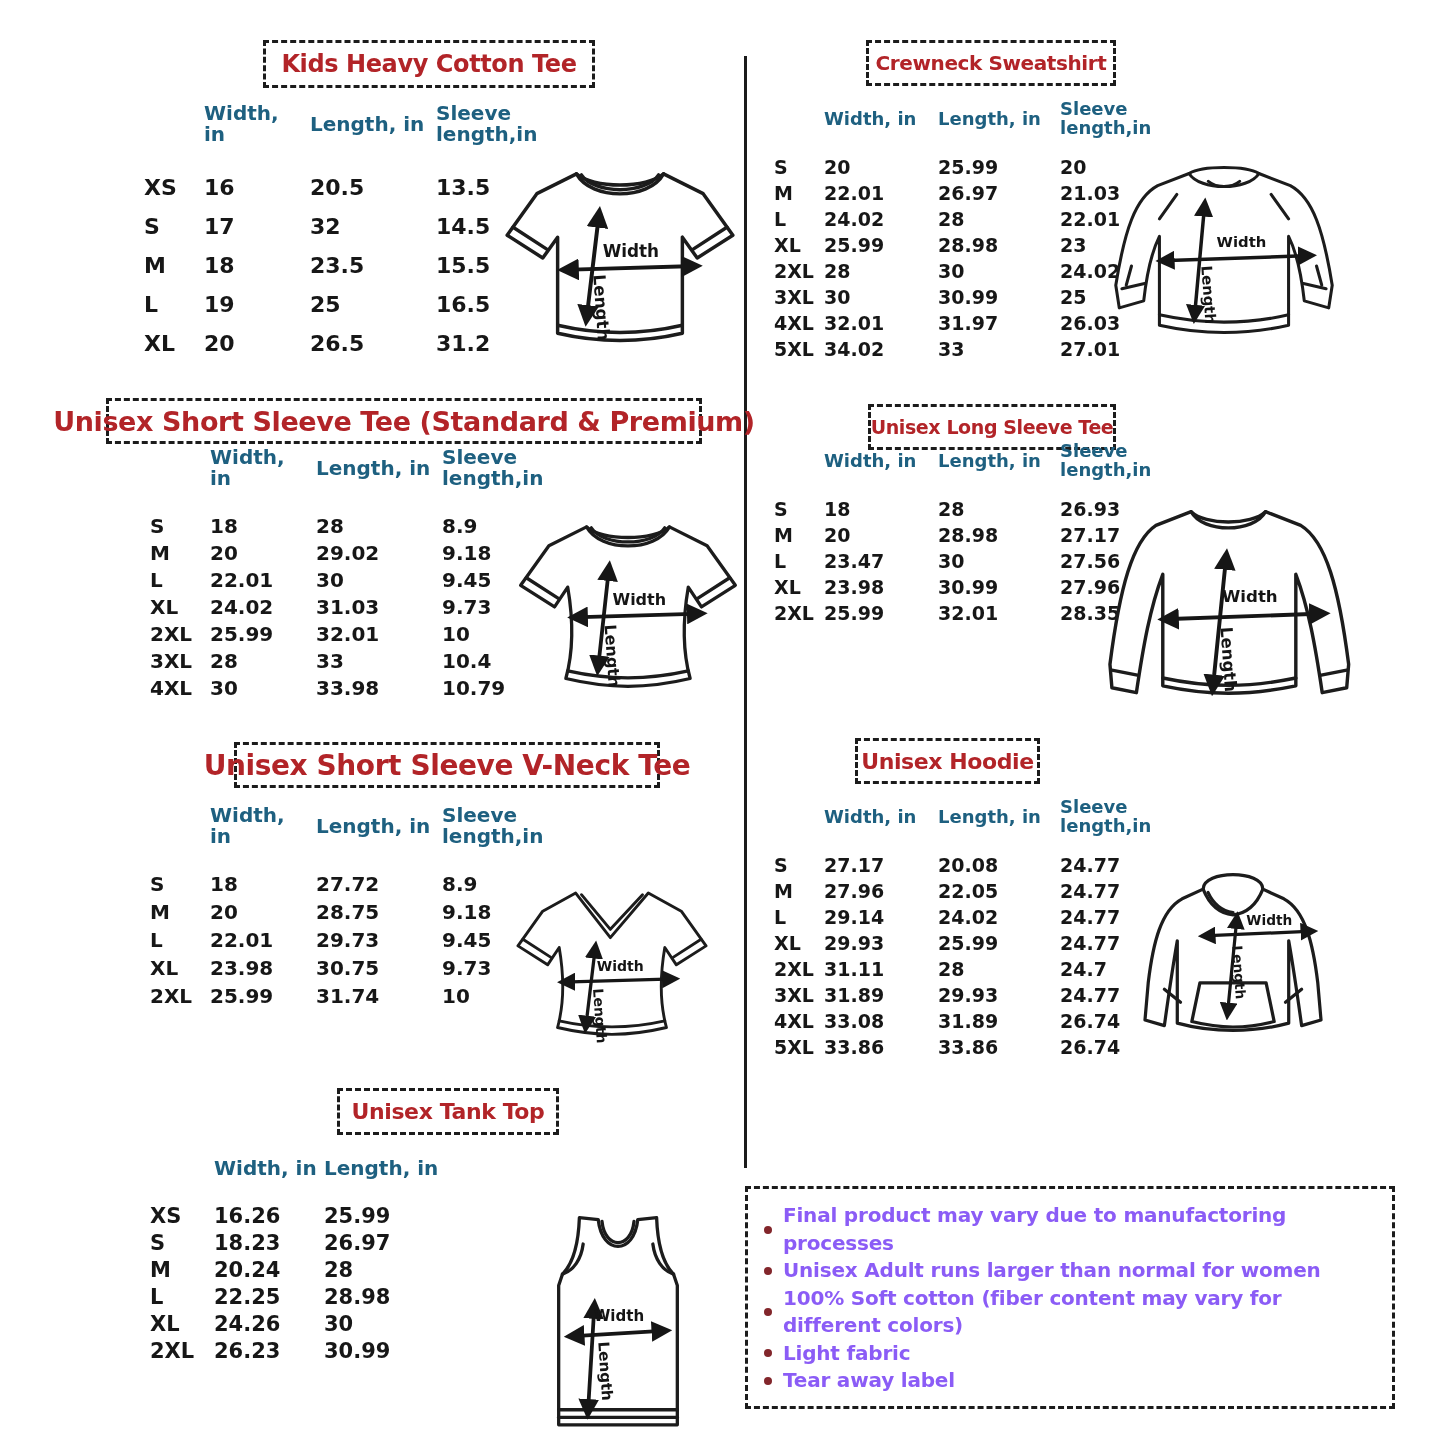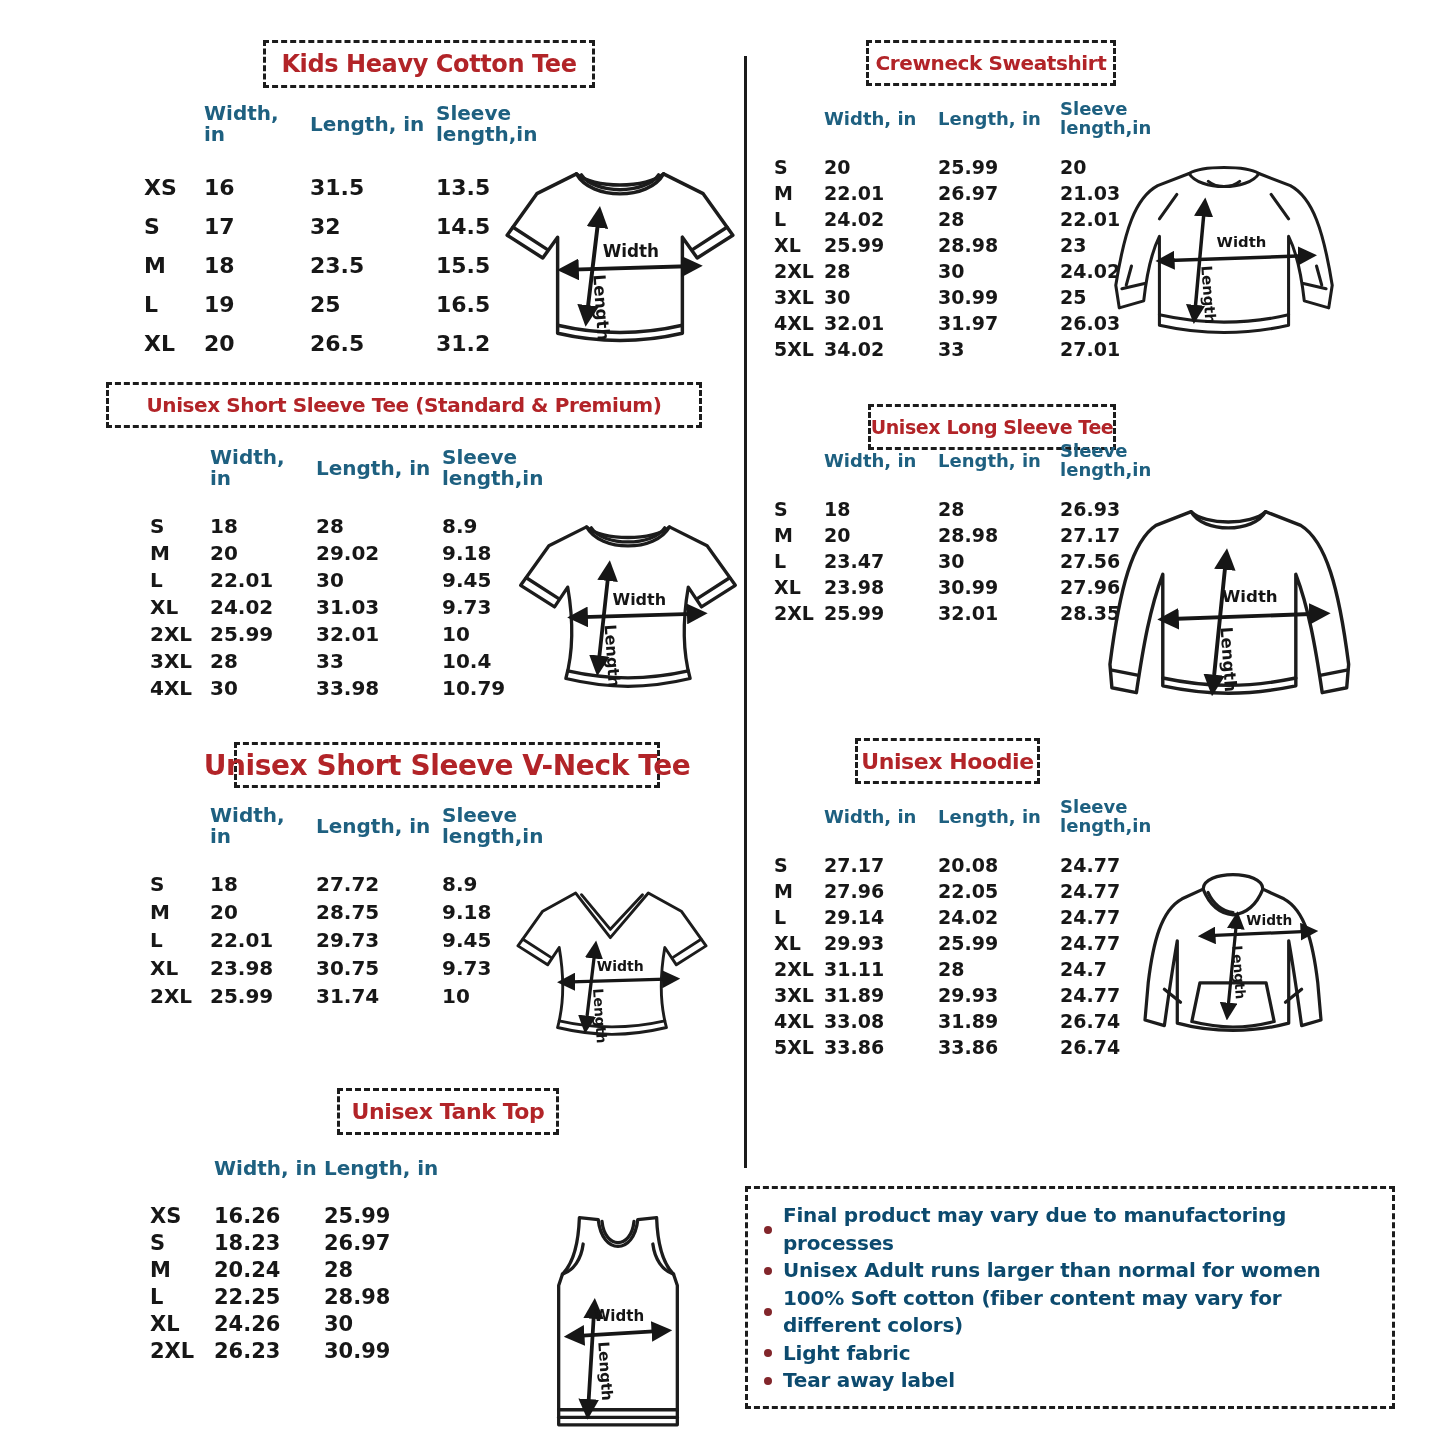--- a/index.html
+++ b/index.html
@@ -32,21 +32,21 @@
   .tank2 th{height:36px;padding-bottom:16px;}
   .tank2 th:nth-child(1),.tank2 td:nth-child(1){width:58px;}
   .tank2 th:nth-child(2),.tank2 td:nth-child(2){width:104px;}
   .tank2 th:nth-child(3),.tank2 td:nth-child(3){min-width:110px;}
   .tank2 td{height:27px;font-size:21px;}
   .garment{position:absolute;}
   svg text{font-family:"DejaVu Sans",sans-serif;}
   .notes{position:absolute;box-sizing:border-box;border:3px dashed #1c1c1c;background:#fff;
         padding:13px 18px 11px 16px;}
   .notes ul{list-style:none;margin:0;padding:0;}
-  .notes li{display:flex;align-items:center;font-weight:bold;font-size:20px;color:#0c4a6e;
+  .notes li{display:flex;align-items:center;font-weight:bold;font-size:20px;color:#8b5cf6;
         line-height:27.5px;letter-spacing:-0.2px;}
   .notes .dot{width:8px;height:8px;border-radius:50%;background:#82262b;margin-right:11px;flex:0 0 8px;}
 </style>
 </head>
 <body>
 
 <div class="page">
 
   <div class="divider" style="left:744px;top:56px;width:3px;height:1112px;"></div>
 
@@ -61,21 +61,21 @@
             <th>Width, in</th>
             <th>Length, in</th>
             <th>Sleeve
 length,in</th>
           </tr>
         </thead>
       <tbody>
           <tr>
             <td>XS</td>
             <td>16</td>
-            <td>31.5</td>
+            <td>20.5</td>
             <td>13.5</td>
           </tr>
           <tr>
             <td>S</td>
             <td>17</td>
             <td>32</td>
             <td>14.5</td>
           </tr>
           <tr>
             <td>M</td>
@@ -116,21 +116,21 @@
         <line x1="63" y1="113" x2="197" y2="109" marker-start="url(#ah1)" marker-end="url(#ah1)"></line>
       </g>
       <g font-weight="bold" font-size="17" fill="#151515">
         <text x="131" y="100" text-anchor="middle">Width</text>
         <text transform="translate(93,118) rotate(86)">Length</text>
       </g>
     </svg>
   </section>
 
   <section>
-    <div class="titlebox" style="left:106px;top:382px;width:596px;height:46px;font-size:20px;">
+    <div class="titlebox" style="left:106px;top:398px;width:596px;height:46px;font-size:27px;">
       <span>Unisex Short Sleeve Tee (Standard &amp; Premium)</span>
     </div>
     <table class="sizes left3 rh27" style="left:126px;top:442px;">
       <thead>
           <tr>
             <th></th>
             <th>Width, in</th>
             <th>Length, in</th>
             <th>Sleeve
 length,in</th>

